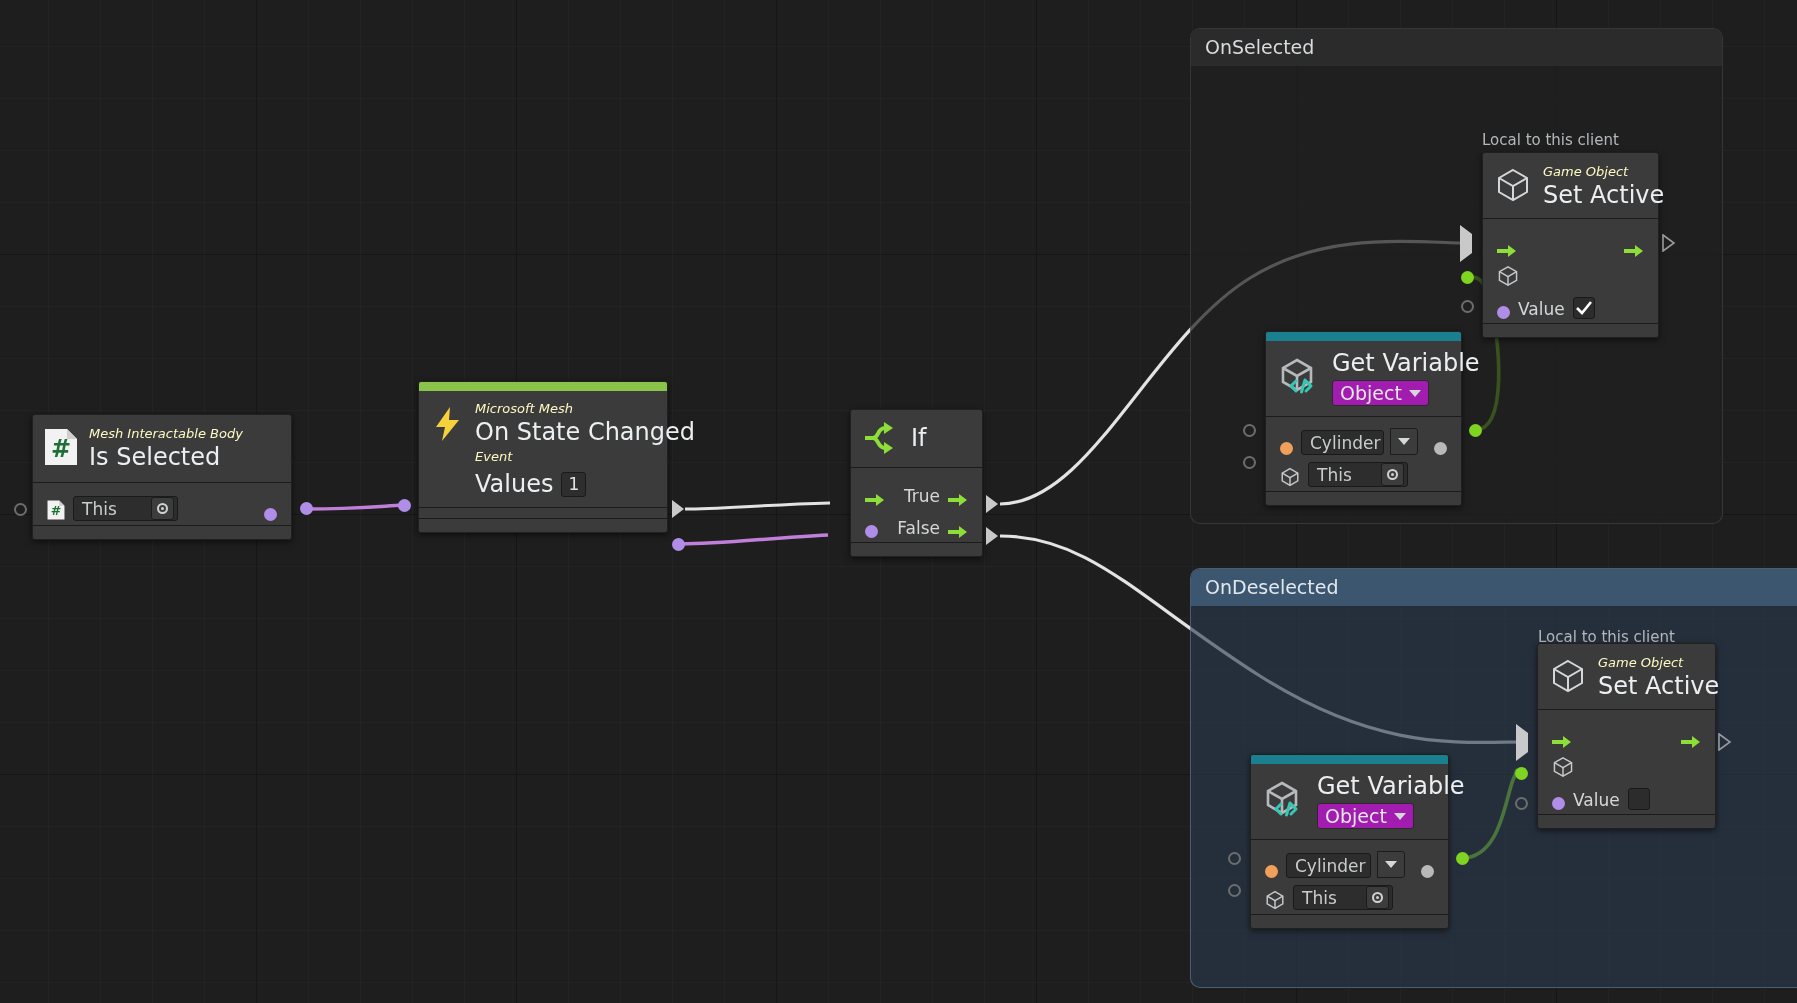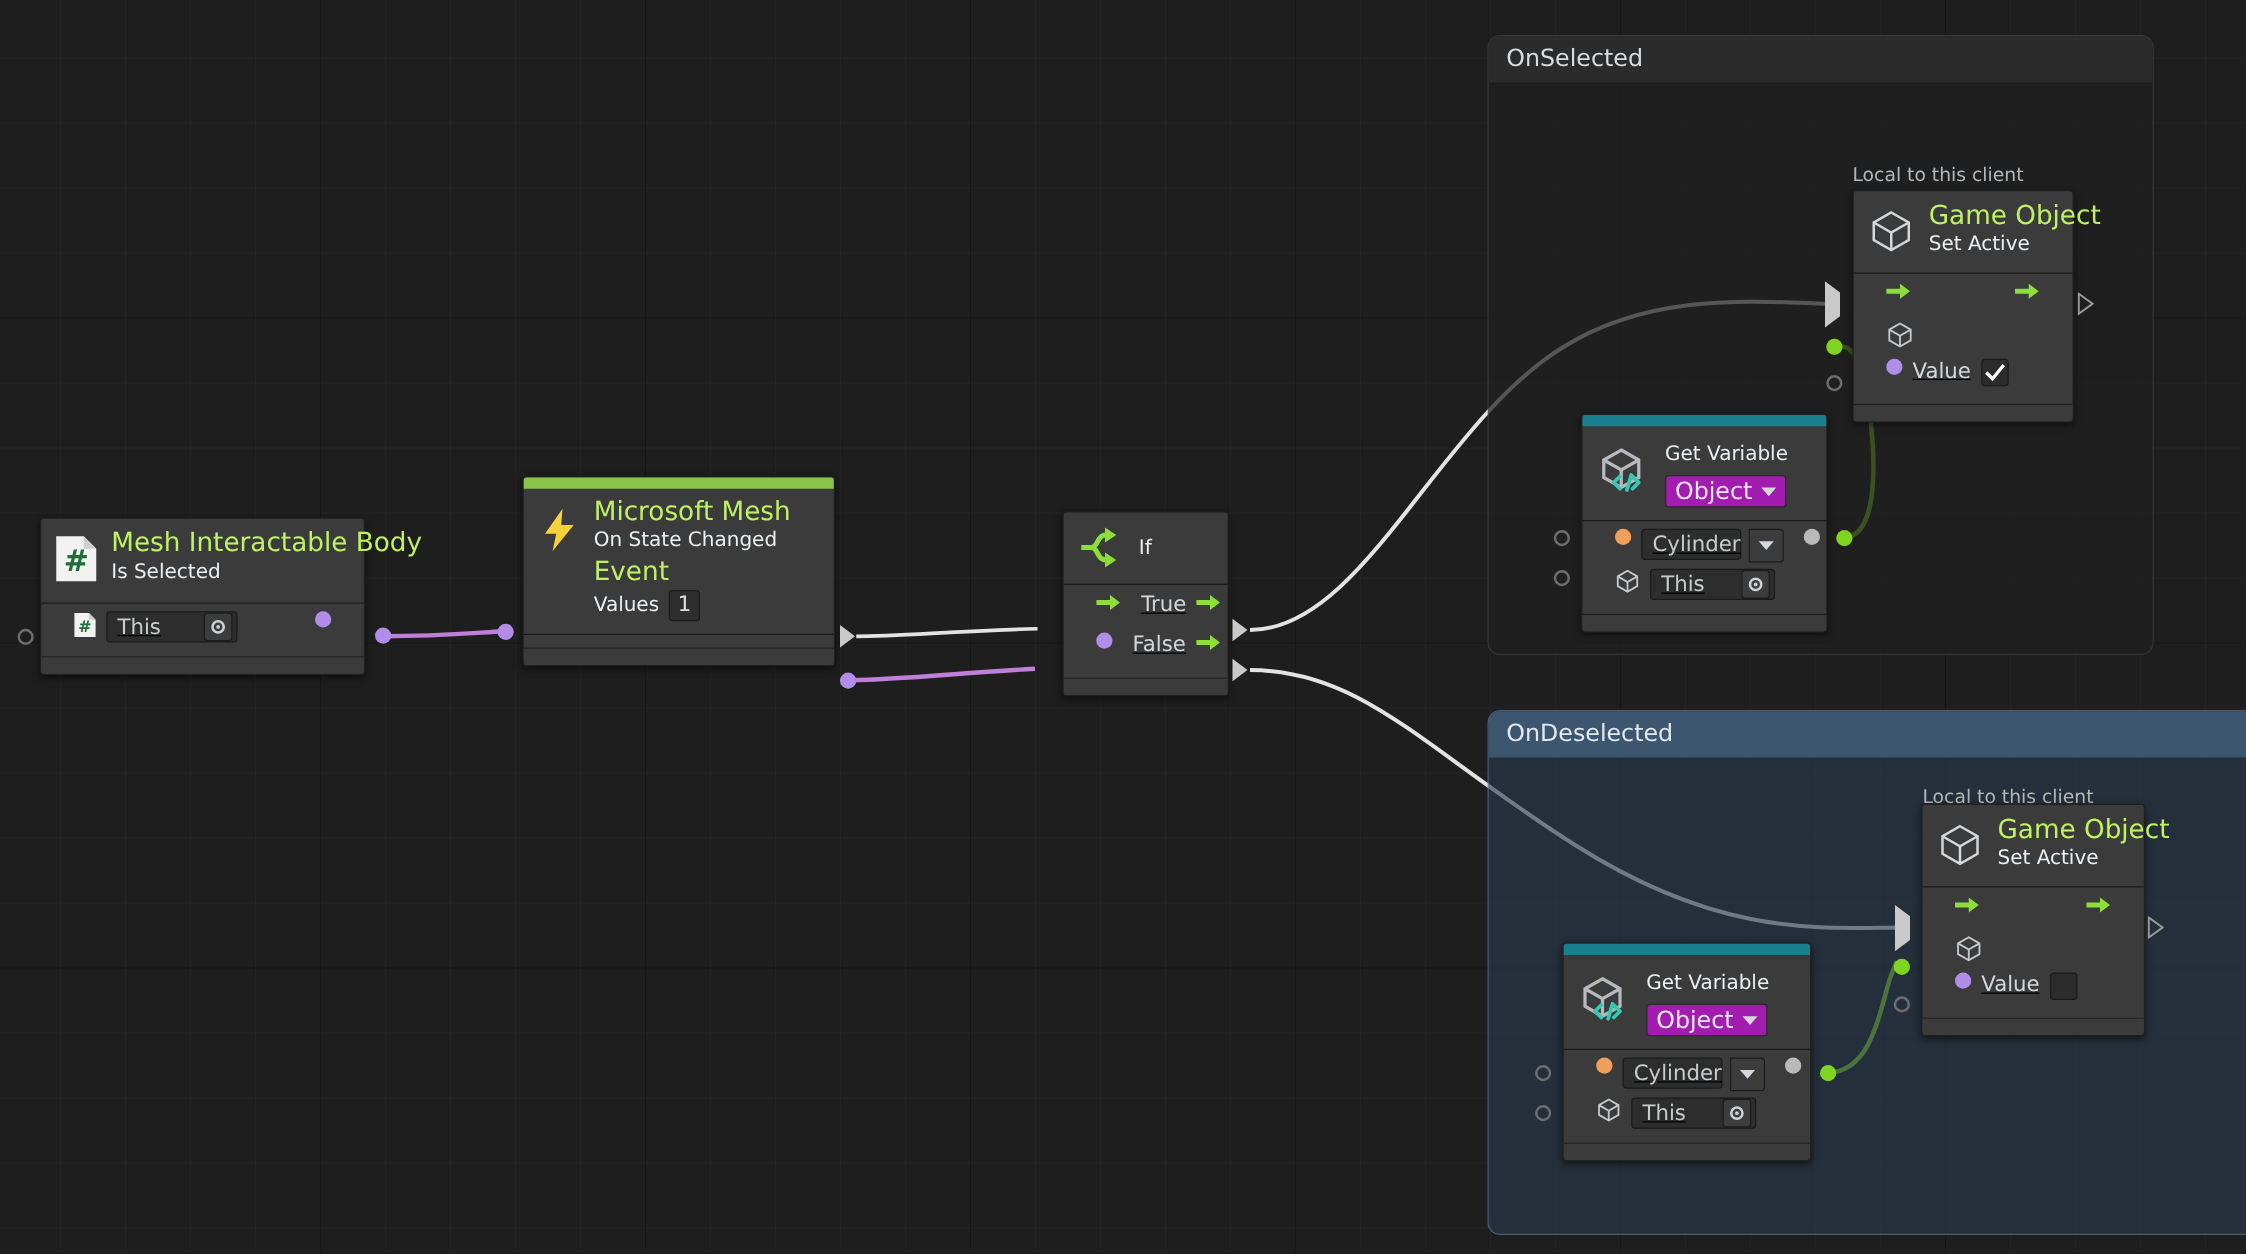--- a/index.html
+++ b/index.html
@@ -43,25 +43,25 @@
   #group-ondeselected .group-title{background:#3c566f;color:#e2e8ee;}
 
   
   .node{position:absolute;box-sizing:border-box;
     background:#3b3b3b;border:1px solid #202020;border-radius:3px;
     box-shadow:0 2px 6px rgba(0,0,0,.55);
   }
   .node .accent{height:9px;border-radius:2px 2px 0 0;}
   .node .head{display:flex;align-items:center;padding:9px 12px 10px 11px;gap:11px;}
   .node .head-txt{display:flex;flex-direction:column;justify-content:center;}
-  .sub{font-size:21px;color:#bef264;line-height:20px;white-space:nowrap;}
-  .title{font-size:16px;color:#eceff1;line-height:26px;white-space:nowrap;}
+  .sub{font-size:13px;color:#fef9c3;line-height:20px;white-space:nowrap;font-style:italic;}
+  .title{font-size:24px;color:#eceff1;line-height:26px;white-space:nowrap;}
   .divider{height:1px;background:#1b1b1b;}
   .body{padding:6px 0 4px;}
-  .row{display:flex;align-items:flex-start;height:32px;padding:0 26px;gap:8px;text-decoration:underline;}
+  .row{display:flex;align-items:flex-end;height:32px;padding:0 14px;gap:8px;}
   .row.right{justify-content:flex-end;}
   .label{font-size:17px;color:#d4d7d9;white-space:nowrap;}
   .spacer{flex:1;}
   .foot{height:13px;background:#3b3b3b;border-top:1px solid #1b1b1b;border-radius:0 0 3px 3px;}
 
   
   .dot{width:13px;height:13px;border-radius:50%;flex:none;}
   .dot.grey{background:#b9b9b9;}
   .dot.purple{background:#b08ee8;}
   .dot.orange{background:#f0a05a;}

